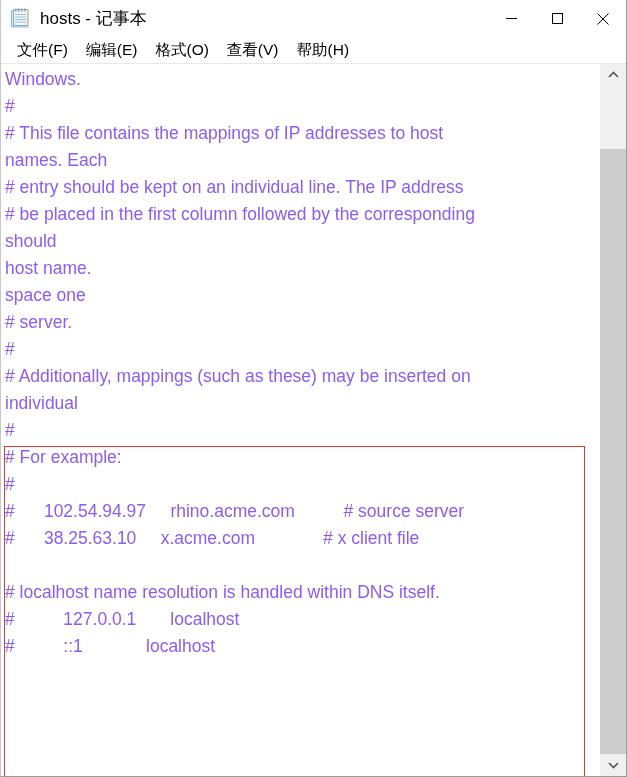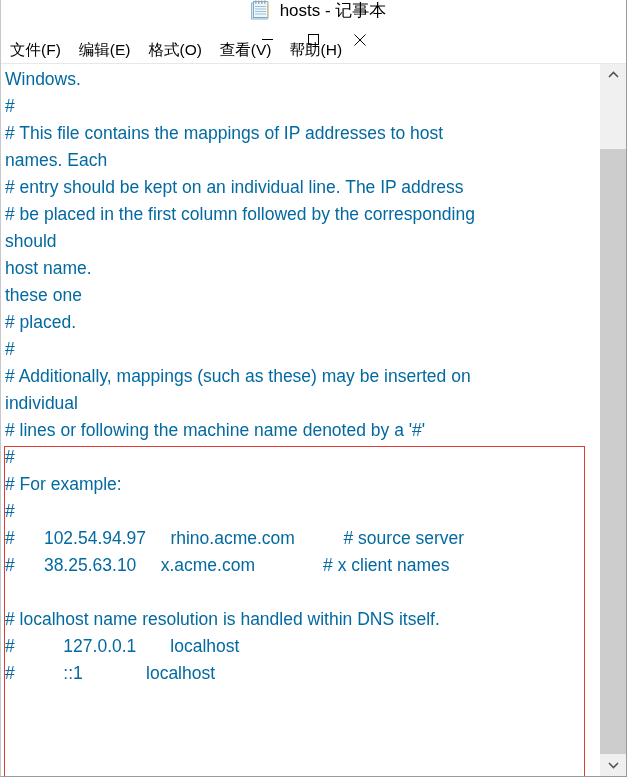--- a/index.html
+++ b/index.html
@@ -29,21 +29,20 @@
   }
 
   
   .titlebar {
     height: 37px;
     min-height: 37px;
     background: #ffffff;
     display: flex;
     align-items: center;
     position: relative;
-    flex-direction: column;
   }
   .title-left {
     display: flex;
     align-items: center;
     padding-left: 9px;
     flex: 1;
     min-width: 0;
   }
   .app-icon {
     width: 20px;
@@ -75,20 +74,21 @@
   }
   .win-btn svg { display: block; }
 
   
   .menubar {
     height: 26px;
     min-height: 26px;
     background: #ffffff;
     display: flex;
     align-items: center;
+    padding-left: 7px;
     border-bottom: 1px solid #e8e8e8;
     text-align: right;
   }
   .menu-item {
     font-size: 15.5px;
     color: #000000;
     padding: 0 9px;
     line-height: 1;
     white-space: nowrap;
   }
@@ -107,21 +107,21 @@
     min-width: 0;
     padding: 2px 0 0 1px;
     box-sizing: border-box;
     overflow: hidden;
     background: #ffffff;
   }
   .doc-line {
     font-family: "Liberation Sans", "DejaVu Sans", sans-serif;
     font-size: 17.5px;
     line-height: 27px;
-    color: #0369a1;
+    color: #8b5cf6;
     white-space: pre;
     padding-left: 3px;
     height: 27px;
   }
 
   
   .annotation-box {
     position: absolute;
     left: 3px;
     top: 382px;
@@ -224,31 +224,30 @@
   <div class="editor-wrap">
     <div class="textarea" id="text-body">
       <div class="doc-line">Windows.</div>
         <div class="doc-line">#</div>
         <div class="doc-line"># This file contains the mappings of IP addresses to host</div>
         <div class="doc-line">names. Each</div>
         <div class="doc-line"># entry should be kept on an individual line. The IP address</div>
         <div class="doc-line"># be placed in the first column followed by the corresponding</div>
         <div class="doc-line">should</div>
         <div class="doc-line">host name.</div>
-        <div class="doc-line">these one</div>
-        <div class="doc-line"># placed.</div>
+        <div class="doc-line">space one</div>
+        <div class="doc-line"># server.</div>
         <div class="doc-line">#</div>
         <div class="doc-line"># Additionally, mappings (such as these) may be inserted on</div>
         <div class="doc-line">individual</div>
-        <div class="doc-line"># lines or following the machine name denoted by a '#'</div>
         <div class="doc-line">#</div>
         <div class="doc-line"># For example:</div>
         <div class="doc-line">#</div>
         <div class="doc-line">#      102.54.94.97     rhino.acme.com          # source server</div>
-        <div class="doc-line">#      38.25.63.10     x.acme.com              # x client names</div>
+        <div class="doc-line">#      38.25.63.10     x.acme.com              # x client file</div>
         <div class="doc-line">&nbsp;</div>
         <div class="doc-line"># localhost name resolution is handled within DNS itself.</div>
         <div class="doc-line">#          127.0.0.1       localhost</div>
         <div class="doc-line">#          ::1             localhost</div>
         <div class="annotation-box"></div>
     </div>
 
     <div class="scrollbar">
       <div class="sb-arrow">
         <svg width="11" height="8" viewBox="0 0 11 8">

